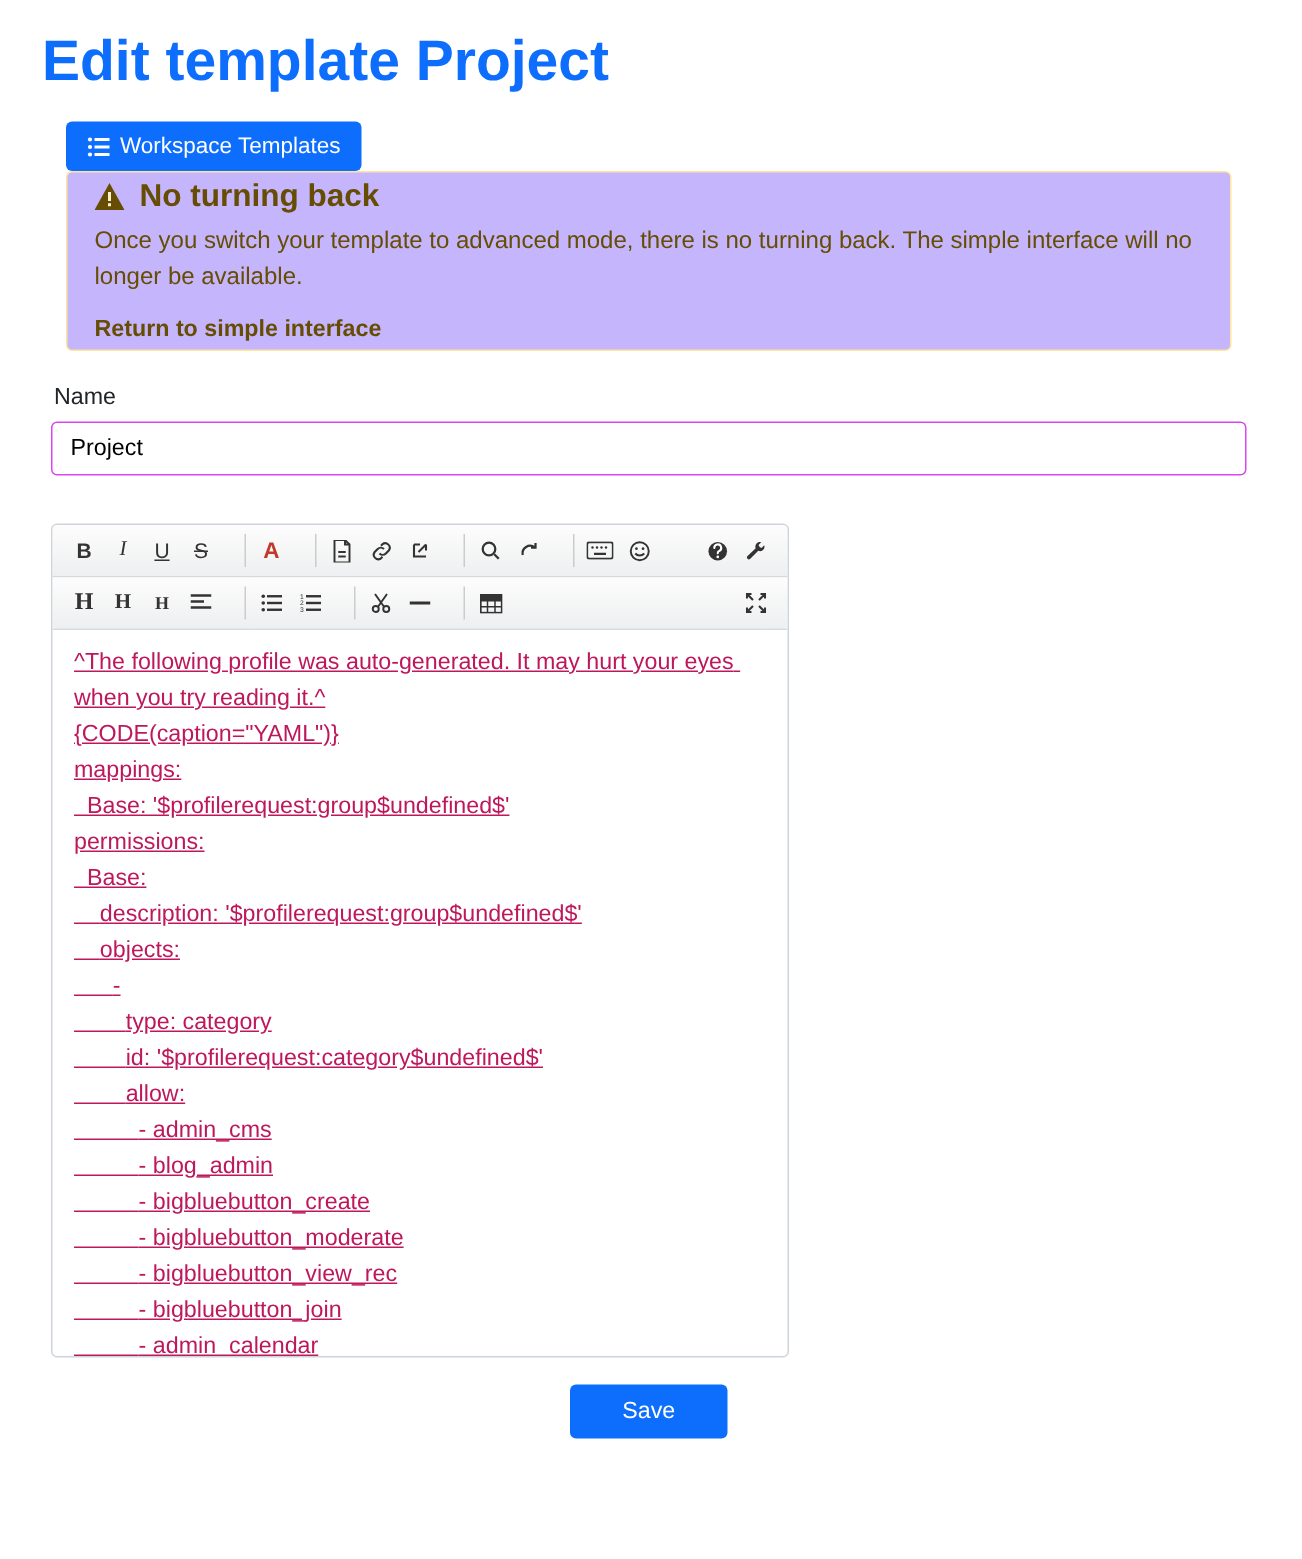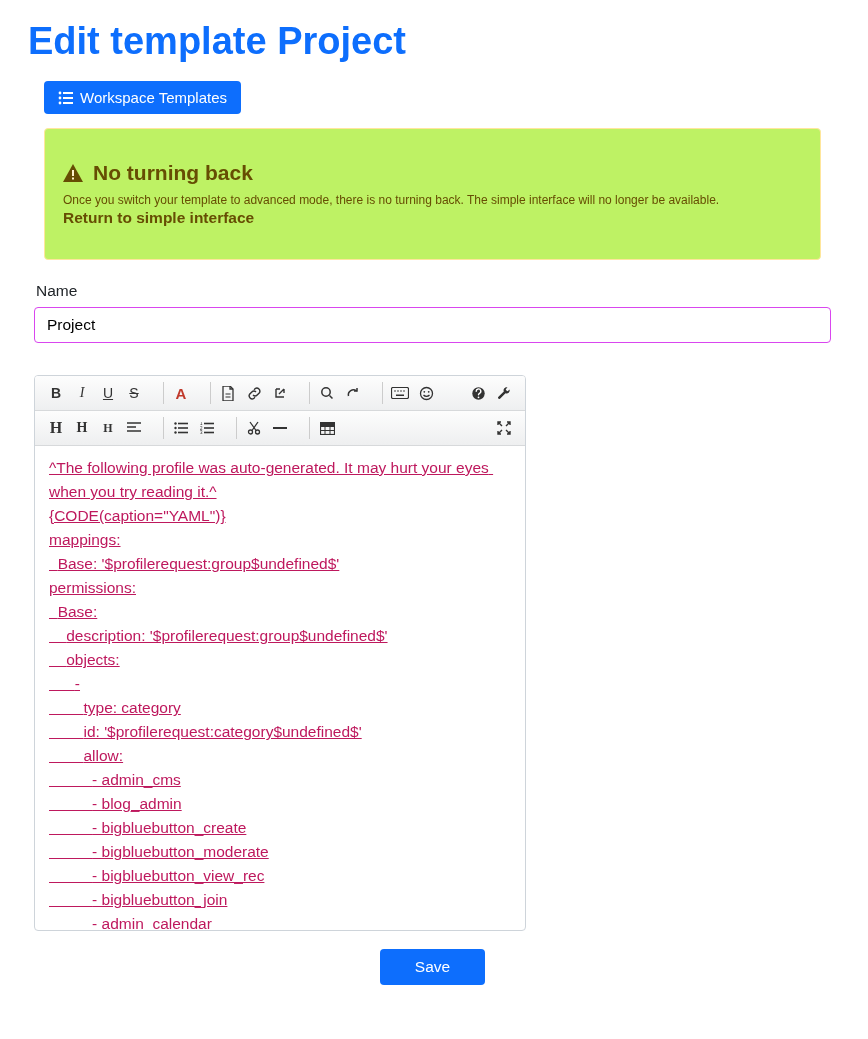--- a/index.html
+++ b/index.html
@@ -1,26 +1,26 @@
 <!DOCTYPE html>
 <html><head>
 <meta charset="utf-8">
 <style>
 * { box-sizing: border-box; margin: 0; padding: 0; }
 body { font-family: "Segoe UI", Arial, sans-serif; color: #212529; background: #fff; }
 .container { width: 865px; padding: 20px 28px; }
 .page-title { color: #0d6efd; font-size: 38px; font-weight: 600; margin-bottom: 18px; }
 .btn { display: inline-flex; align-items: center; padding: 8px 14px; border-radius: 4px; font-size: 15px; cursor: pointer; border: none; }
 .btn-primary { background: #0d6efd; color: #fff; }
-.templates-btn { margin-left: 16px; margin-bottom: 14px; }
+.templates-btn { margin-left: 16px; }
 .templates-btn svg { margin-right: 6px; }
-.alert-warning { background: #bef264; border: 1px solid #ffe69c; color: #664d03; border-radius: 4px; padding: 32px 18px; margin: 0 16px 22px 16px; }
+.alert-warning { background: #c4b5fd; border: 1px solid #ffe69c; color: #664d03; border-radius: 4px; padding: 4px 18px; margin: 0 16px 22px 16px; }
 .alert-title { display: flex; align-items: center; font-weight: 700; font-size: 21px; margin-bottom: 6px; color: #664d03; }
 .alert-title svg { margin-right: 10px; }
-.alert-body { font-size: 12px; line-height: 1.5; }
+.alert-body { font-size: 16px; line-height: 1.5; margin-bottom: 14px; }
 .alert-link { font-weight: 700; font-size: 15.5px; color: #664d03; text-decoration: none; cursor: pointer; }
 .form-group { margin: 0 6px 32px 6px; }
 .form-label { display: block; font-size: 15.5px; margin-bottom: 7px; margin-left: 2px; }
 .form-input { width: 100%; padding: 8px 12px; border: 1px solid #d946ef; border-radius: 4px; font-size: 15.5px; }
 .editor-wrap { width: 492px; border: 1px solid #ced4da; border-radius: 4px; margin-left: 6px; overflow: hidden; }
 .toolbar-row { display: flex; align-items: center; padding: 4px 8px; border-bottom: 1px solid #d7d9db; background: linear-gradient(#fdfdfd,#eeeff0); min-height: 33px; flex-wrap: nowrap; }
 .tb-group { display: inline-flex; align-items: center; margin-right: 12px; }
 .tb-btn { width: 26px; height: 26px; display: inline-flex; align-items: center; justify-content: center; cursor: pointer; color: #333; font-size: 14px; border-radius: 2px; }
 .tb-sep { width: 1px; height: 22px; background: #ccc; margin: 0 4px; display: inline-block; }
 .color-a { color: #c0392b; font-weight: 700; font-size: 15px; }

